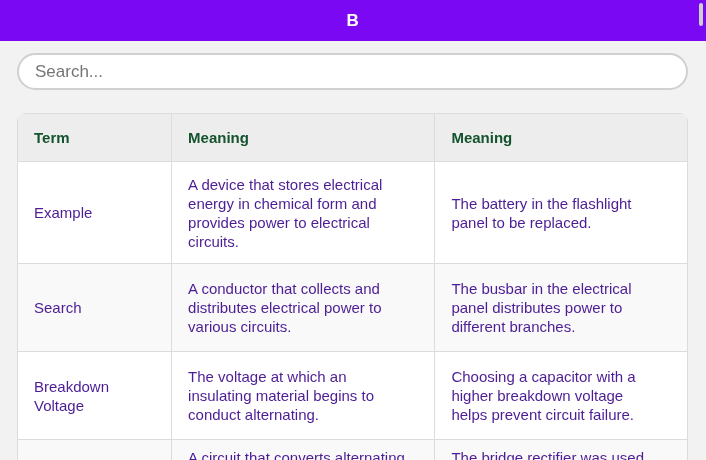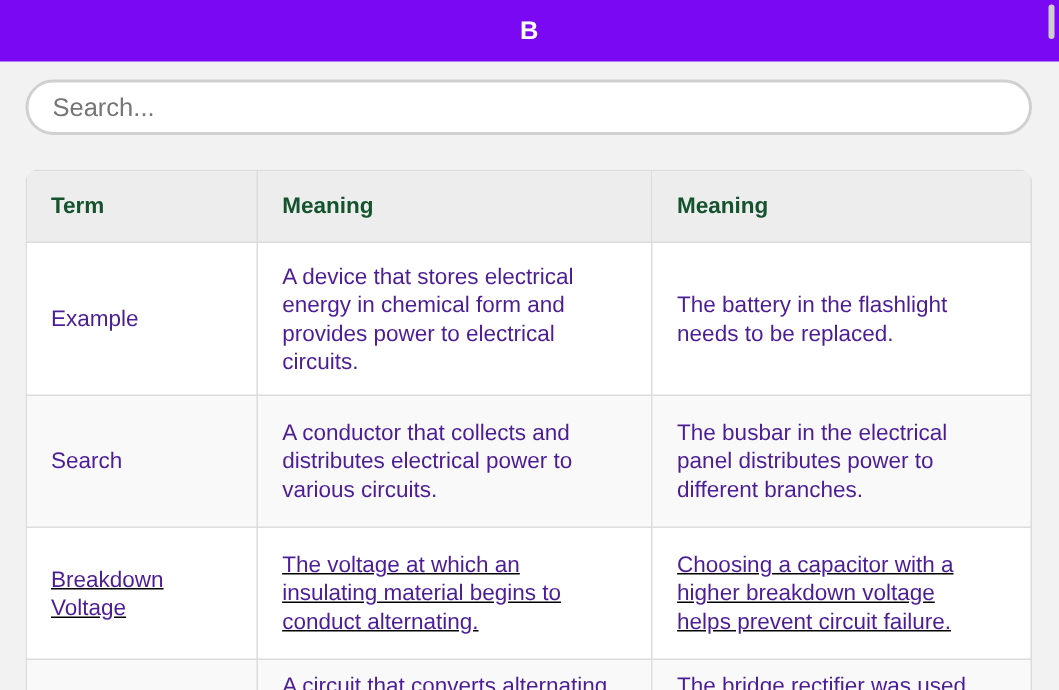--- a/index.html
+++ b/index.html
@@ -74,21 +74,21 @@
     overflow: hidden;
   }
   .glossary thead th {
     height: 48px;
     background: #ededed;
     color: #14532d;
     font-weight: bold;
   }
   .glossary tbody tr.row-0 { height: 102px; background: #ffffff; }
   .glossary tbody tr.row-1 { height: 88px;  background: #f9f9f9; }
-  .glossary tbody tr.row-2 { height: 88px;  background: #ffffff; text-decoration: underline; }
+  .glossary tbody tr.row-2 { height: 88px;  background: #ffffff; }
   .glossary tbody tr.row-3 { height: 110px; background: #f9f9f9; }
   .glossary tbody tr.row-3 td { vertical-align: top; padding-top: 8px; }
 </style>
 </head>
 <body>
 
 <header class="appbar">
   <div class="appbar-title">B</div>
   <div class="scrollbar-thumb"></div>
 </header>
@@ -112,21 +112,21 @@
         </tr>
       </thead>
       <tbody>
         <tr class="row-0">
           <td>Example</td>
           <td>A device that stores electrical
 energy in chemical form and
 provides power to electrical
 circuits.</td>
           <td>The battery in the flashlight
-needs to be replaced.</td>
+panel to be replaced.</td>
         </tr>
         <tr class="row-1">
           <td>Search</td>
           <td>A conductor that collects and
 distributes electrical power to
 various circuits.</td>
           <td>The busbar in the electrical
 panel distributes power to
 different branches.</td>
         </tr>

